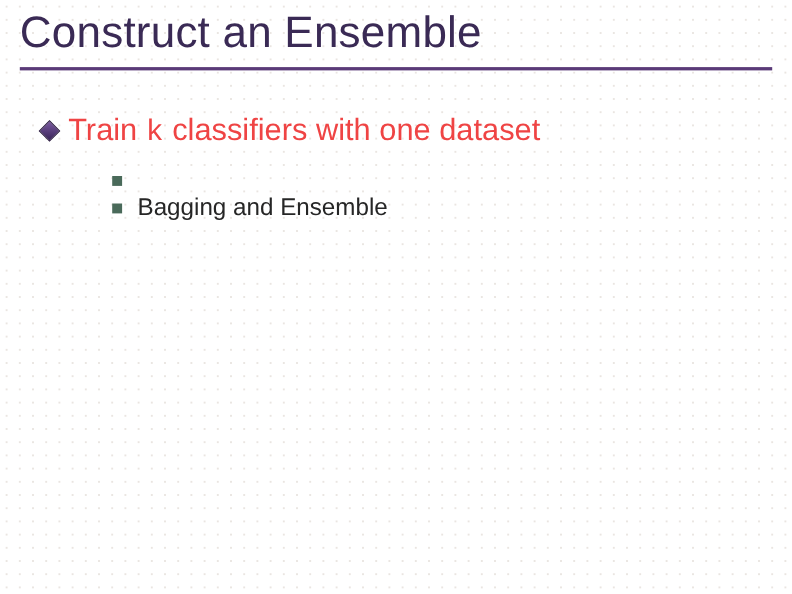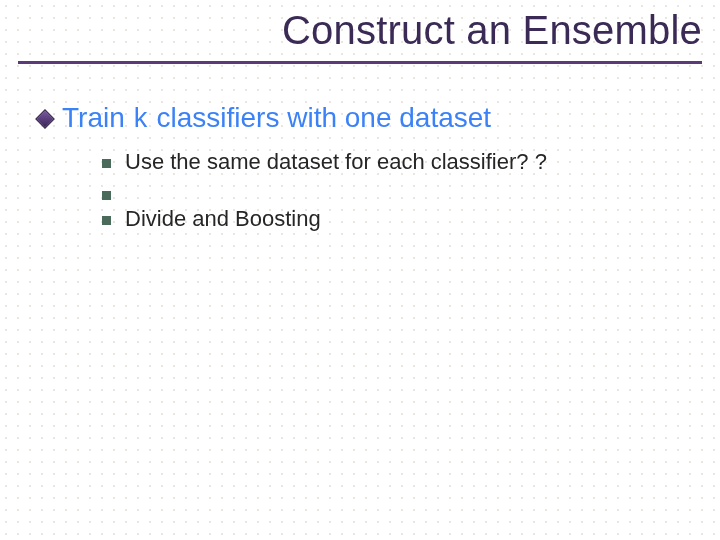--- a/index.html
+++ b/index.html
@@ -14,21 +14,20 @@
     position: absolute;
     inset: 0;
     background-image: radial-gradient(circle, #d8d0c8 1px, transparent 1px);
     background-size: 12px 12px;
     background-position: 0 0;
     opacity: 0.55;
   }
   .content {
     position: relative;
     padding: 8px 18px 0 18px;
-    text-align: right;
   }
   .title {
     font-size: 40px;
     line-height: 1.12;
     color: #3a2a55;
     font-weight: 400;
     letter-spacing: 0.2px;
     text-shadow: 1px 1px 0 rgba(255,255,255,0.7);
     padding-bottom: 6px;
   }
@@ -56,21 +55,21 @@
   .diamond::before {
     content: "";
     position: absolute;
     inset: 0;
     transform: rotate(45deg);
     background: linear-gradient(135deg, #7a5aa0 0%, #3a2458 100%);
     border: 1px solid #2a1a3f;
   }
   .item-text {
     font-size: 28px;
-    color: #3b82f6;
+    color: #ef4444;
     font-weight: 400;
     text-shadow: 1px 1px 0 rgba(255,255,255,0.6);
   }
   .k { font-family: "Courier New", monospace; font-size: 27px; }
   .sublist {
     margin-left: 84px;
     margin-top: 2px;
   }
   .subitem {
     display: flex;
@@ -107,24 +106,20 @@
   <div class="item">
     <div class="diamond"></div>
     <div class="item-text">
       <span>Train </span><span class="k">k</span><span> classifiers with one dataset</span>
     </div>
   </div>
 
   <div class="sublist">
     <div class="subitem">
       <div class="square"></div>
-      <div class="subtext">Use the same dataset for each classifier? ?</div>
     </div>
     <div class="subitem">
       <div class="square"></div>
-    </div>
-    <div class="subitem">
-      <div class="square"></div>
-      <div class="subtext">Divide and Boosting</div>
+      <div class="subtext">Bagging and Ensemble</div>
     </div>
   </div>
 
 </div>
 
 </body></html>

